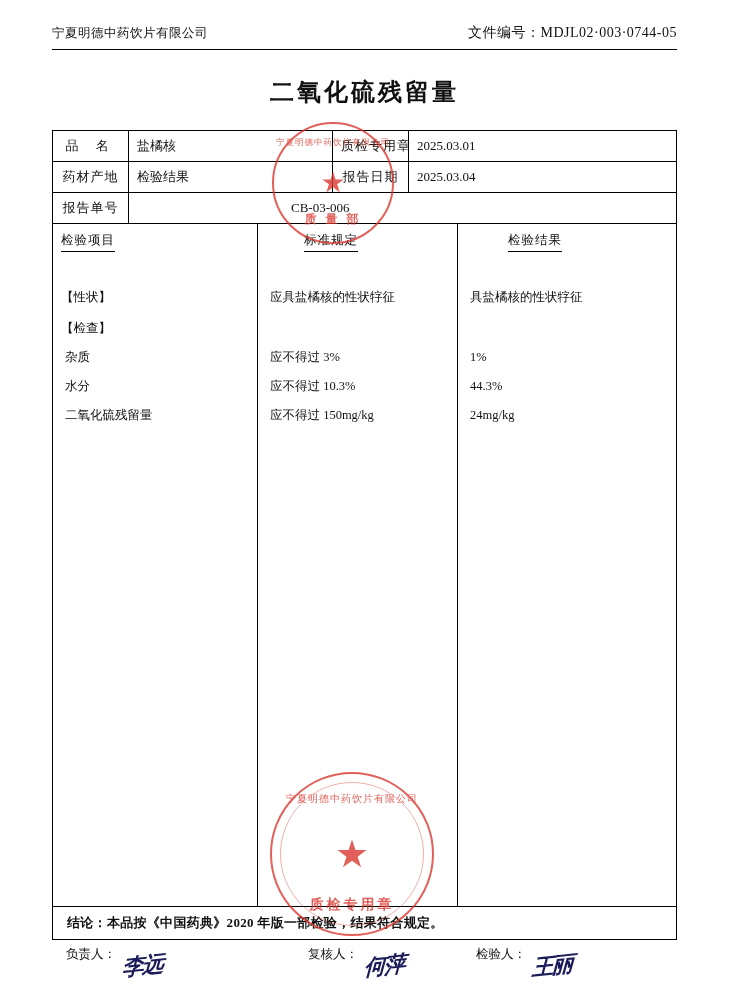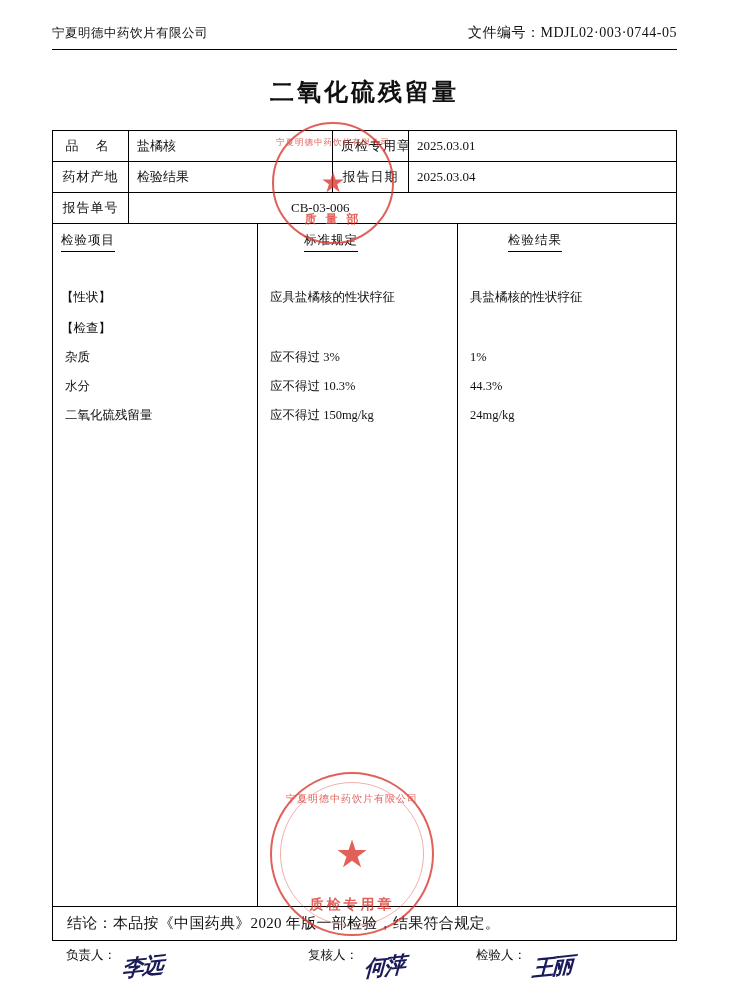--- a/index.html
+++ b/index.html
@@ -123,23 +123,24 @@
   .ind1 { padding-left: 8px; }
   .ind2 { padding-left: 12px; }
   .ind3 { padding-left: 12px; }
 
   
   .conclusion {
     border-top: 1px solid #000;
     border-left: 1px solid #000;
     border-right: 1px solid #000;
     border-bottom: 1px solid #000;
-    font-size: 15px;
+    font-size: 13px;
     padding: 7px 10px 7px 14px;
     letter-spacing: 0.3px;
+    font-weight: bold;
   }
 
   
   .sign-row {
     display: flex;
     font-size: 12.5px;
     padding: 6px 0 0 14px;
     position: relative;
     height: 48px;
   }

